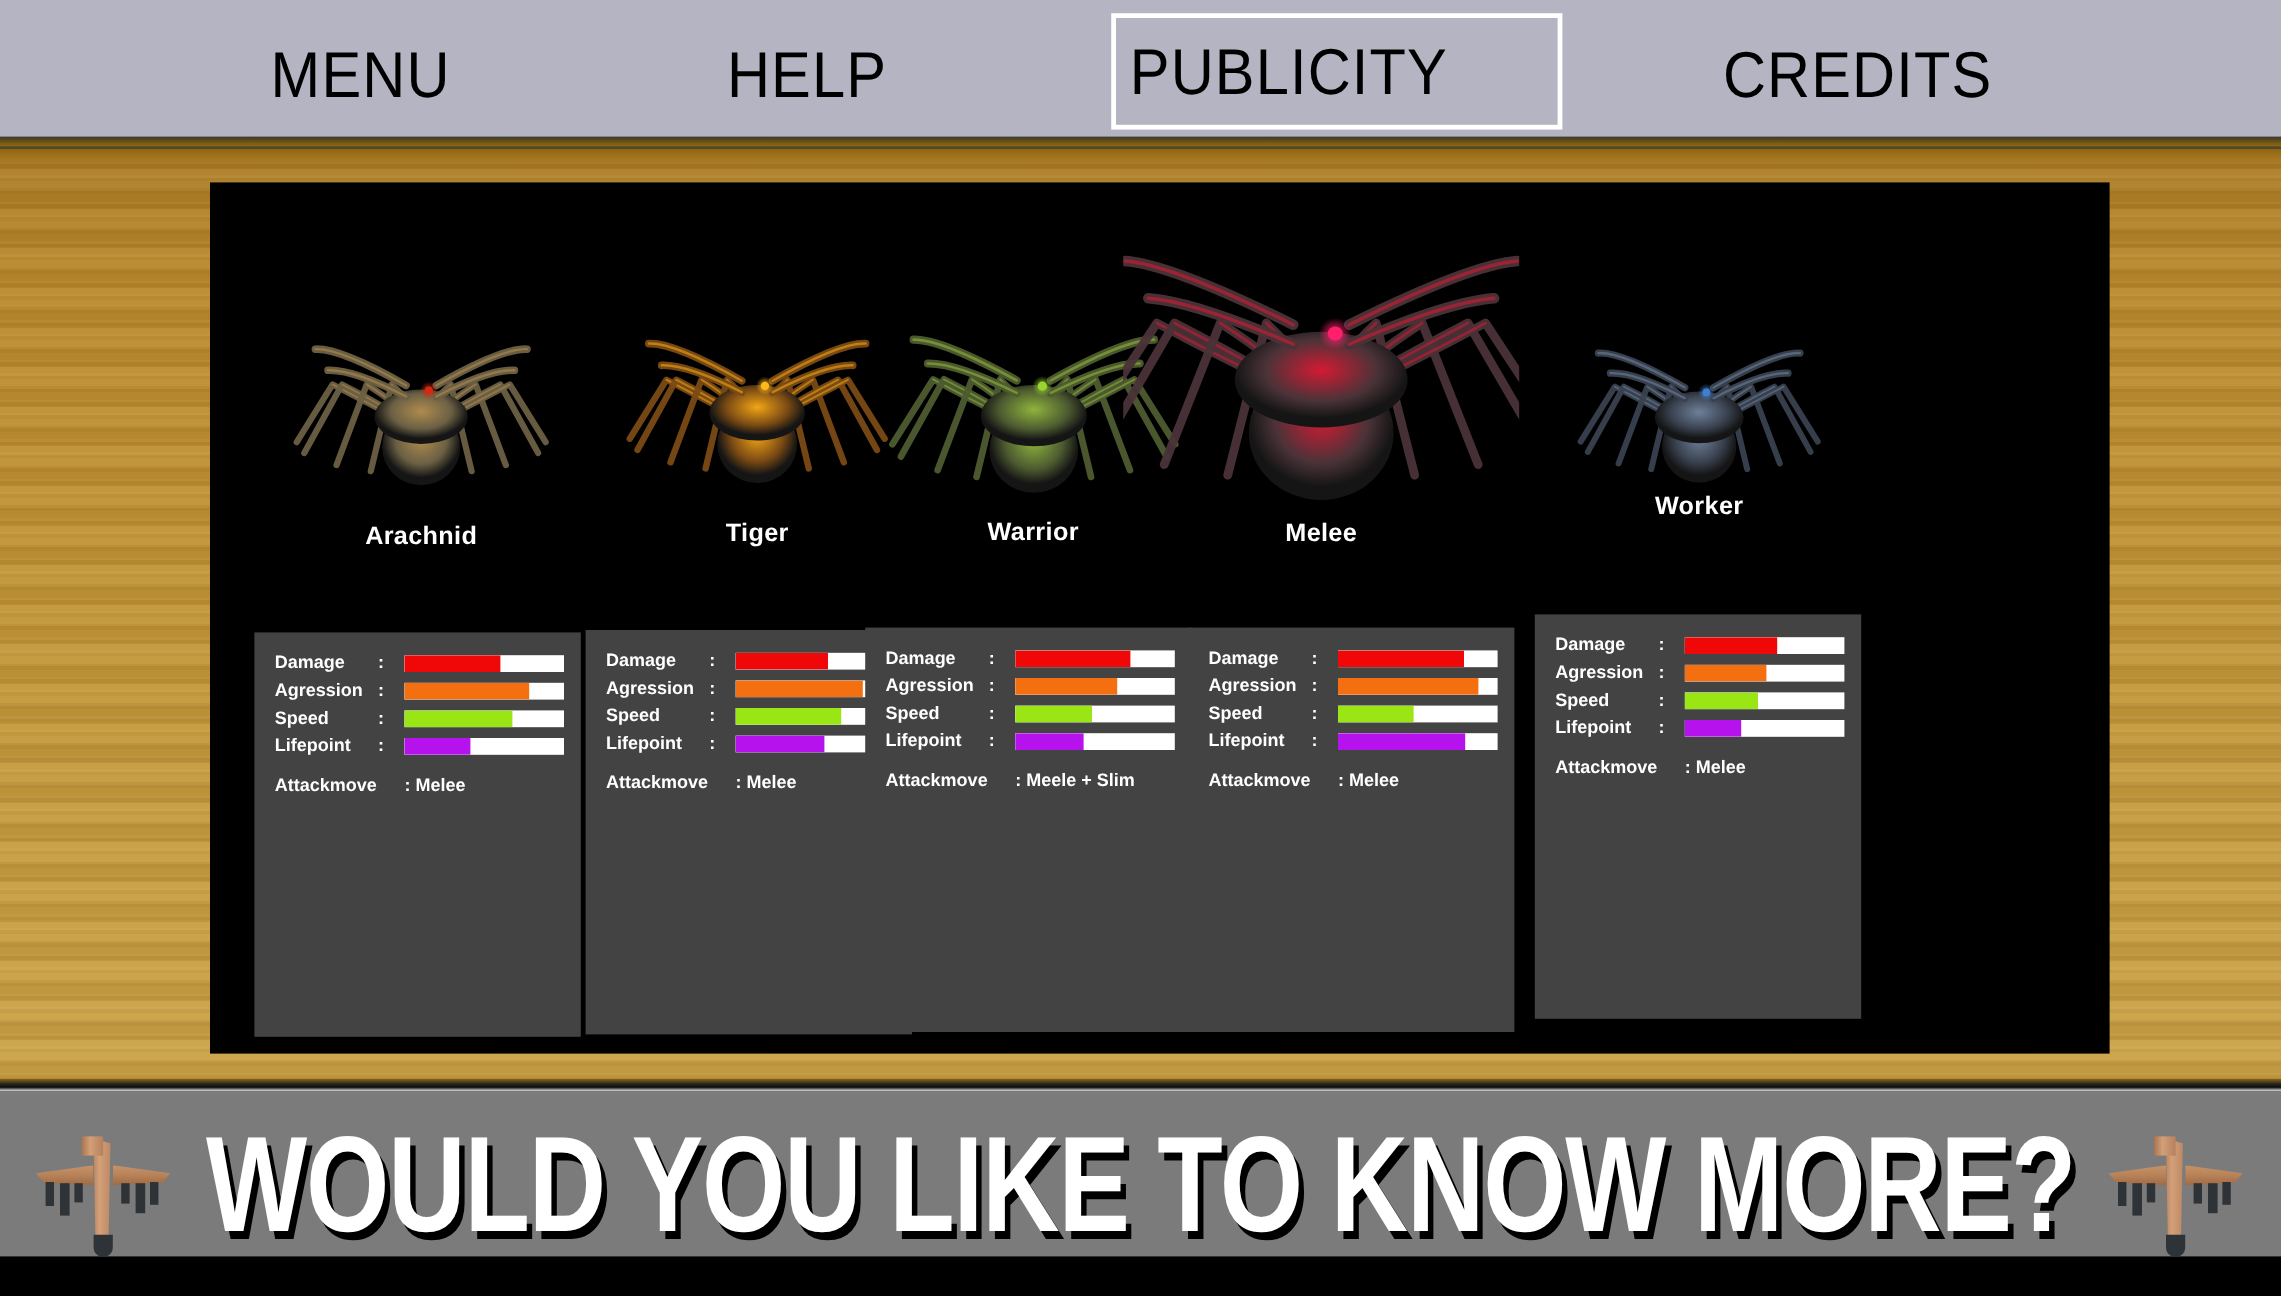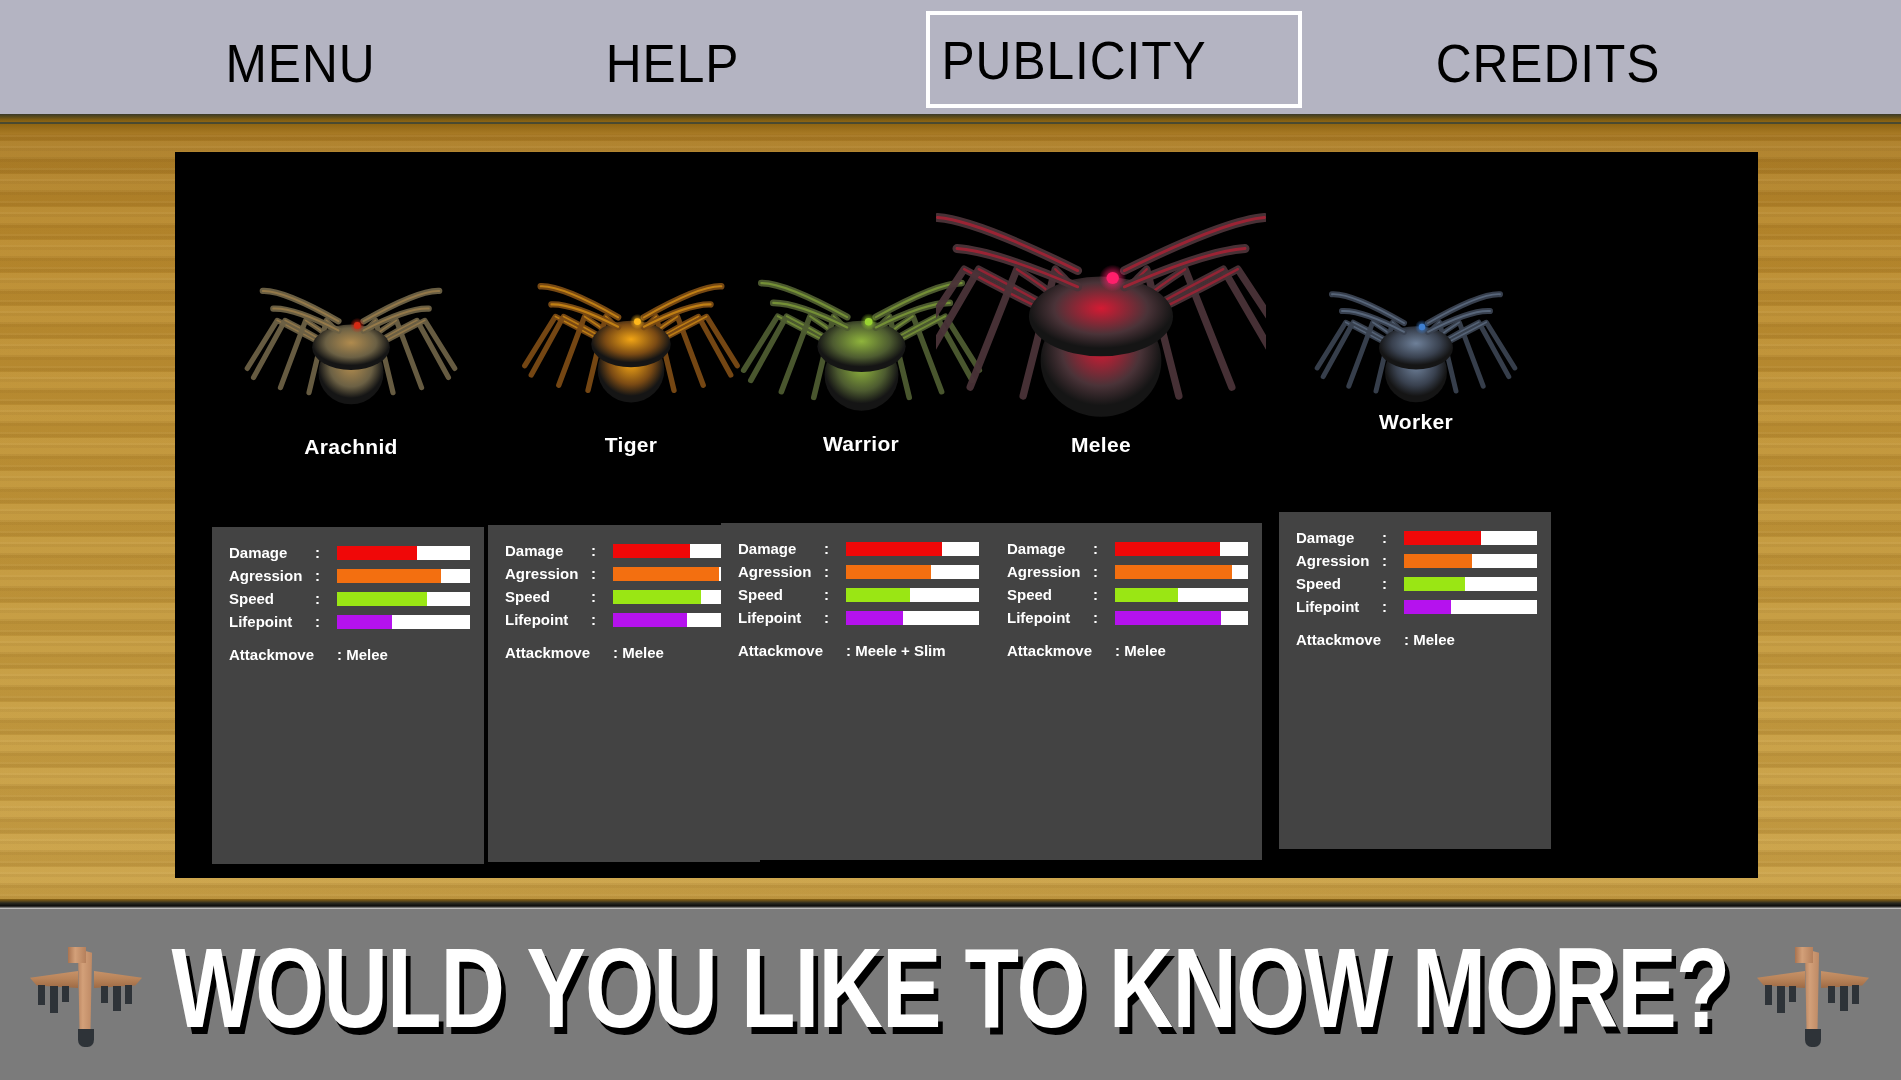--- a/index.html
+++ b/index.html
@@ -191,21 +191,21 @@
     font-weight: bold;
     font-family: "Liberation Sans", sans-serif;
     white-space: nowrap;
   }
 
   
   #banner {
     position: absolute;
     left: 0; top: 907px;
     width: 1901px;
-    height: 173px;
+    height: 140px;
     background: #7b7b7b;
     overflow: hidden;
   }
   #banner-text {
     position: absolute;
     left: 0; top: 16px;
     width: 1901px;
     text-align: center;
     font-family: "Liberation Sans", sans-serif;
     font-size: 96px;

